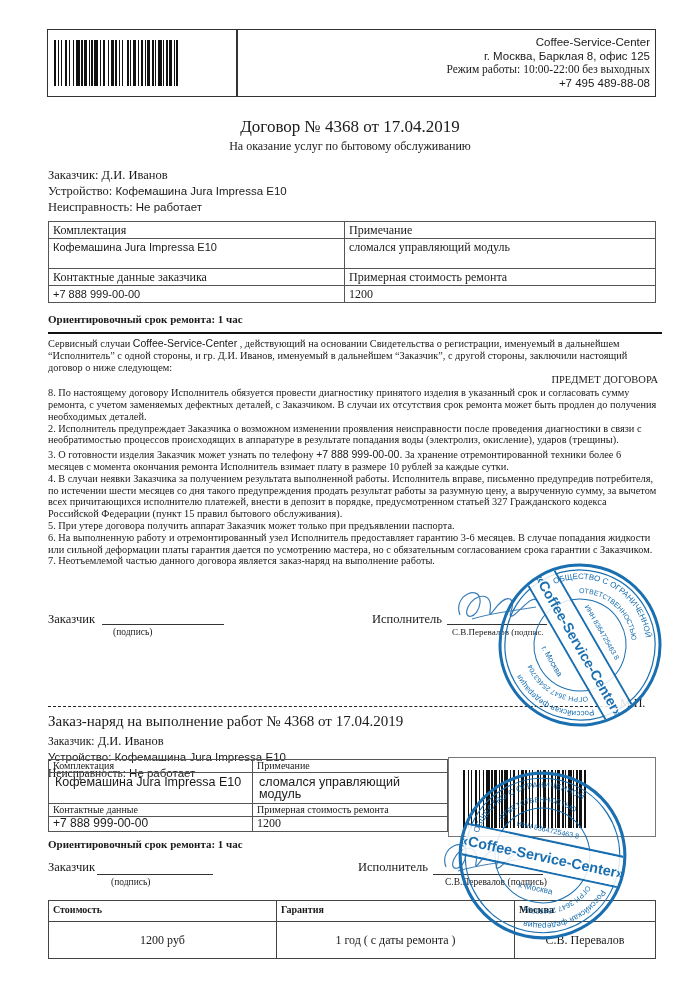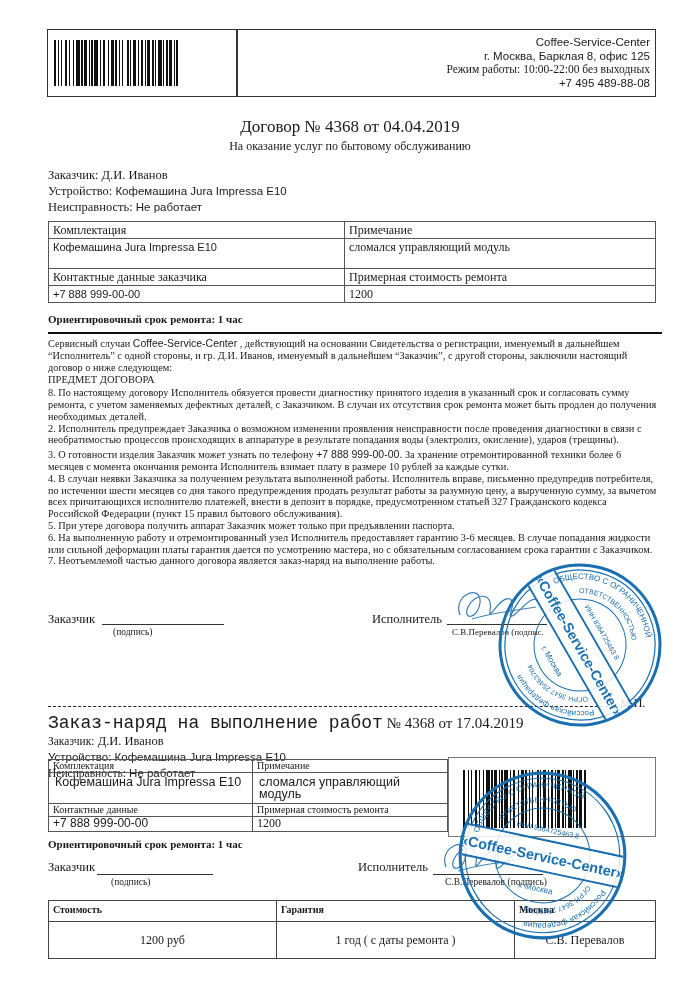--- a/index.html
+++ b/index.html
@@ -33,34 +33,34 @@
   #table-top td { height: 16px; line-height: 14px; }
   #table-top td.tall { height: 30px; }
   #table-top .val { font-family: "Liberation Sans", sans-serif; font-size: 11px; }
 
   #eta-top { left: 48px; top: 313px; font-size: 11px; font-weight: bold; }
   #rule-top { left: 48px; top: 332px; width: 614px; height: 2px; background: #111; }
 
   
   #body-text { left: 48px; top: 338px; width: 610px; font-size: 10.3px; line-height: 11.8px; }
   #body-text p { margin: 0; }
-  #body-text .center { text-align: left; font-size: 10.5px; margin: 1px 0; }
+  #body-text .center { text-align: right; font-size: 10.5px; margin: 1px 0; }
   #body-text .sansinline { font-family: "Liberation Sans", sans-serif; font-size: 10.5px; }
   #body-text .gapb { margin-bottom: 3px; }
 
   
   .sig-label { font-size: 12.5px; }
   .sig-line { border-bottom: 1px solid #333; height: 1px; }
   .sig-caption { font-size: 9.5px; }
 
   #dashed-sep { left: 48px; top: 706px; width: 560px; border-top: 1.5px dashed #222; }
   #mp-label { left: 620px; top: 696px; font-size: 12px; }
 
   #order-title { left: 48px; top: 713px; font-size: 15px; }
-  #order-title .sm { font-family: Liberation Mono, monospace; font-size: 18px; }
+  #order-title .sm { font-family: Liberation Serif, serif; font-size: 15px; }
   #fields-order { left: 48px; top: 733px; }
   #fields-order .field-line { font-size: 11.5px; line-height: 16px; font-family: "Liberation Sans", sans-serif; }
   #fields-order .lbl { font-family: "Liberation Serif", serif; font-size: 11.5px; }
 
   #table-order { left: 48px; top: 759px; width: 400px; font-size: 10px; }
   #table-order td { line-height: 12px; }
   #table-order td.hdr { height: 12px; padding: 0 4px; }
   #table-order td.big { height: 31px; font-family: "Liberation Sans", sans-serif; font-size: 12.5px; padding: 3px 6px; }
   #table-order td.val { height: 15px; font-family: "Liberation Sans", sans-serif; font-size: 12px; padding: 0 4px; }
   #table-order td.valserif { height: 15px; font-size: 12px; padding: 0 4px; font-family: "Liberation Serif", serif; }
@@ -154,21 +154,21 @@
     <div class="gap" style="width: 2px;"></div>
   </div>
 
 <div class="abs sans" id="company-info">
   <div>Coffee-Service-Center</div>
   <div>г. Москва, Барклая 8, офис 125</div>
   <div class="hours">Режим работы: 10:00-22:00 без выходных</div>
   <div>+7 495 489-88-08</div>
 </div>
 
-<div class="abs" id="contract-title">Договор № 4368  от  04.04.2019</div>
+<div class="abs" id="contract-title">Договор № 4368  от  17.04.2019</div>
 <div class="abs" id="contract-subtitle">На оказание услуг по бытовому обслуживанию</div>
 
 <div class="abs" id="fields-top">
   <div class="field-line">
     <span>Заказчик:</span>
     <span>Д.И. Иванов</span>
   </div>
   <div class="field-line">
     <span>Устройство:</span>
     <span class="val">Кофемашина Jura Impressa E10</span>

